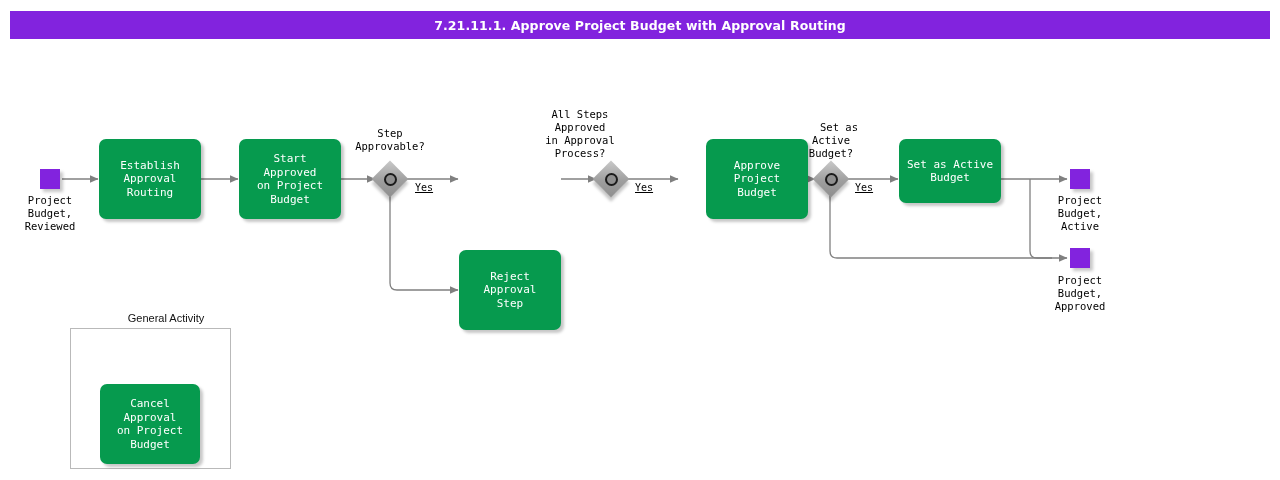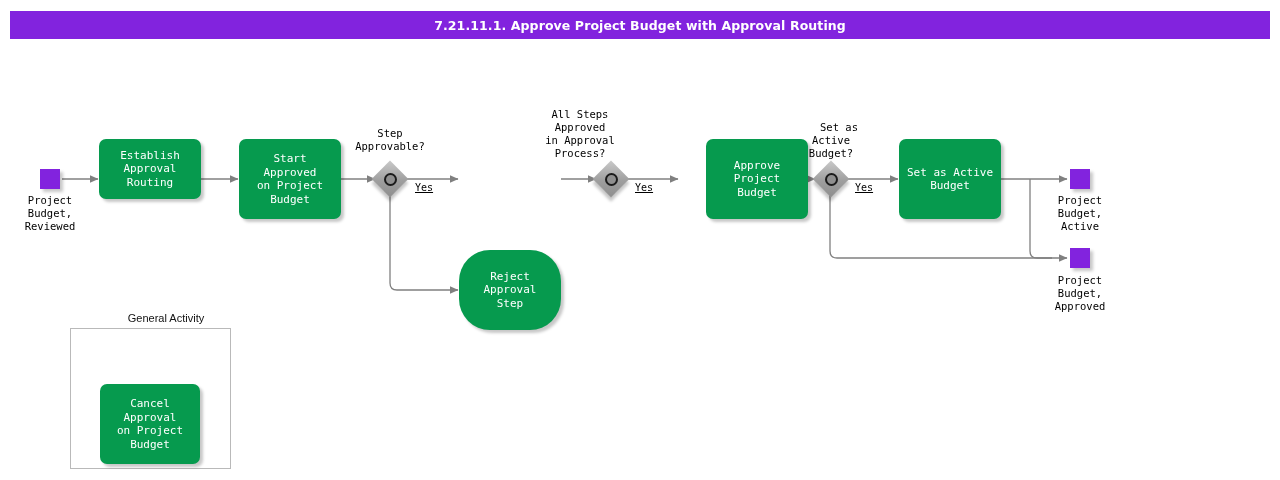--- a/index.html
+++ b/index.html
@@ -181,44 +181,44 @@
     <g stroke="#808080" stroke-width="1.3" fill="none">
       <path d="M1030,179 L1030,251 Q1030,258 1037,258 L1052,258"></path>
     </g>
   </svg>
 
   <div class="event" style="left:40px; top:169px;"></div>
   <div class="event-label" style="left:-10px; top:194px;"><span style="white-space: pre-line;">Project
 Budget,
 Reviewed</span></div>
 
-  <div class="task" style="left:99px; top:139px; width:102px; height:60px;">
+  <div class="task" style="left:99px; top:139px; width:102px; height:80px;">
       <span style="white-space: pre-line;">Establish
 Approval
 Routing</span>
     </div>
 
   <div class="task" style="left:239px; top:139px; width:102px; height:80px;">
       <span style="white-space: pre-line;">Start Approved
 on Project
 Budget</span>
     </div>
 
 
-  <div class="task" style="left:459px; top:250px; width:102px; height:80px;border-radius:31px;">
+  <div class="task" style="left:459px; top:250px; width:102px; height:80px;">
       <span style="white-space: pre-line;">Reject Approval
 Step</span>
     </div>
 
   <div class="task" style="left:679px; top:139px; width:102px; height:80px;margin-left:27px;">
       <span style="white-space: pre-line;">Approve Project
 Budget</span>
     </div>
 
-  <div class="task" style="left:899px; top:139px; width:102px; height:80px;">
+  <div class="task" style="left:899px; top:139px; width:102px; height:64px;">
       <span style="white-space: pre-line;">Set as Active
 Budget</span>
     </div>
 
   <div class="gateway-label" style="left:320px; top:127px;"><span style="white-space: pre-line;">Step
 Approvable?</span></div>
   <div class="gateway" style="left:377px; top:166px;"></div>
   <div class="gateway-ring" style="left:383.5px; top:172.5px;"></div>
   <div class="flow-label" style="left:415px; top:182px;"><span style="white-space: pre-line;">Yes</span></div>
 

